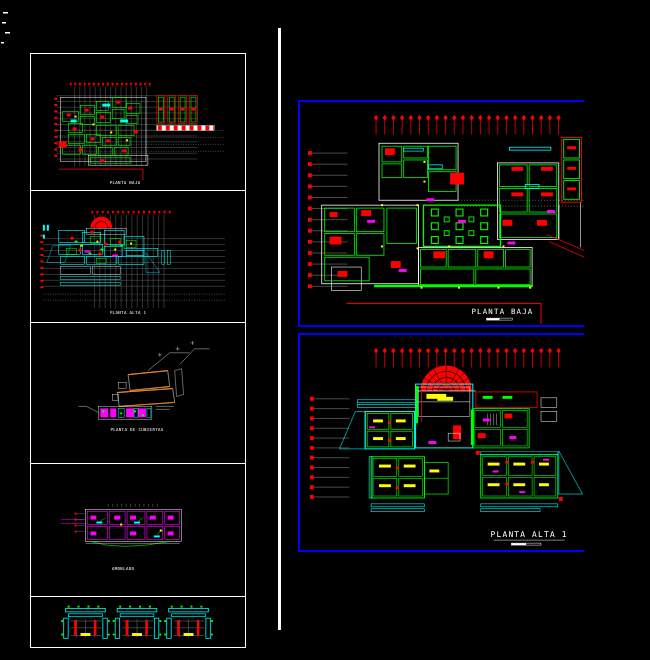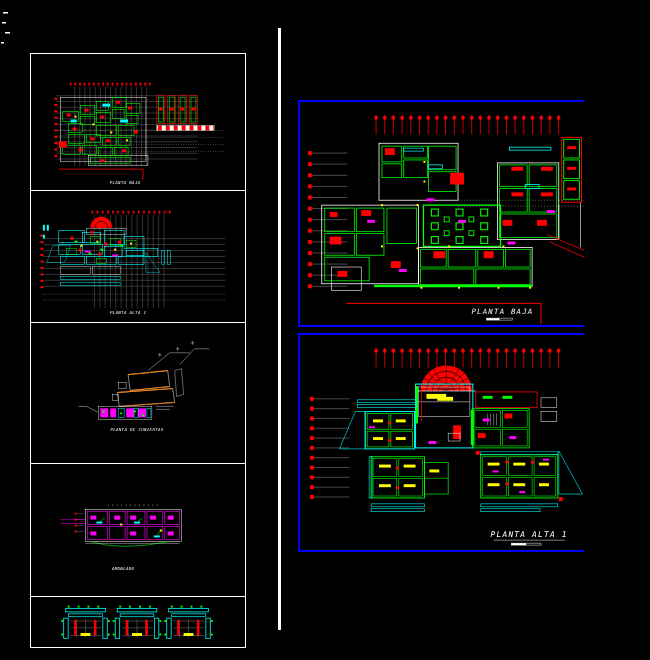--- a/index.html
+++ b/index.html
@@ -2,21 +2,21 @@
 <html style="--background: #000000; --frame-white: #ffffff; --frame-blue: #0000ff; --cad-green: #00ff00; --cad-red: #ff0000; --cad-cyan: #00ffff; --cad-yellow: #ffff00; --cad-magenta: #ff00ff; --cad-orange: #ff7f00; --grid-gray: #7d7d7d;"><head>
 <meta charset="utf-8">
 <style>
   :root{
     --background:#000000; --frame-white:#ffffff; --frame-blue:#0000ff;
     --cad-green:#00ff00; --cad-red:#ff0000; --cad-cyan:#00ffff;
     --cad-yellow:#ffff00; --cad-magenta:#ff00ff; --cad-orange:#ff7f00;
     --grid-gray:#7d7d7d; --grid-olive:#7f9f7f;
   }
   html,body{margin:0;padding:0;background:var(--background);}
-  #screen{position:relative;width:584px;height:660px;overflow:hidden;background:var(--background);font-style:italic;}
+  #screen{position:relative;width:584px;height:660px;overflow:hidden;background:var(--background);}
   .abs{position:absolute;}
   #left-column{left:30px;top:53px;width:214px;height:593px;border:1px solid var(--frame-white);display:flex;flex-direction:column;}
   .mini-panel{position:relative;border-bottom:1px solid var(--frame-white);}
   .mini-panel:last-child{border-bottom:none;flex:1;}
   .mini-panel svg{position:absolute;left:0;top:0;width:100%;height:100%;}
   #divider{left:278px;top:28px;width:3px;height:602px;background:var(--frame-white);}
   .blue-sheet{border:2px solid var(--frame-blue);position:absolute;background:var(--background);}
   .blue-sheet svg{position:absolute;left:0;top:0;width:100%;height:100%;}
   #sheet-a{left:298px;top:100px;width:321px;height:223px;}
   #sheet-b{left:298px;top:333px;width:321px;height:215px;}

